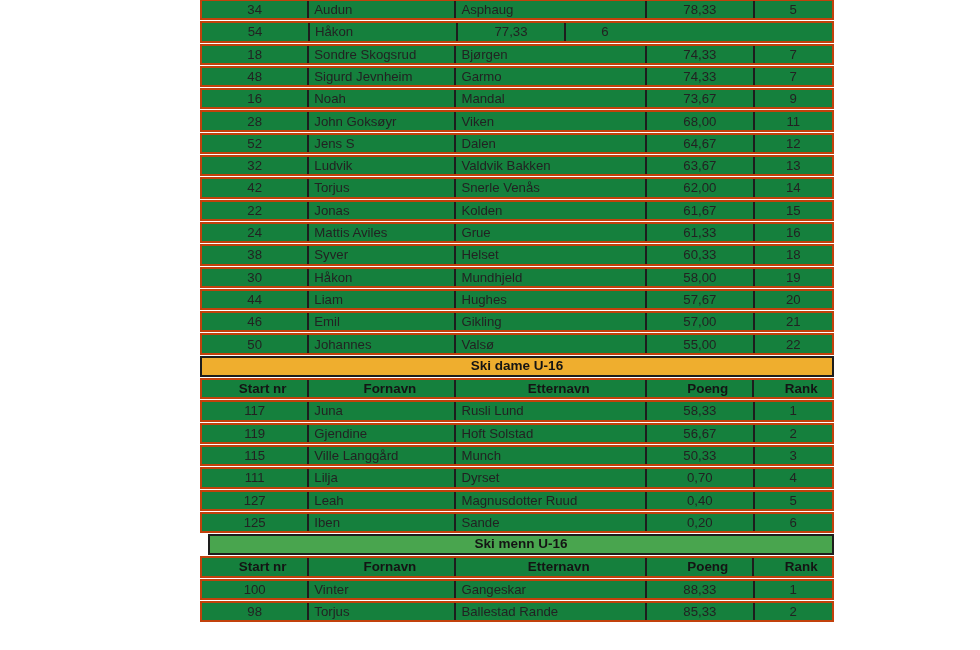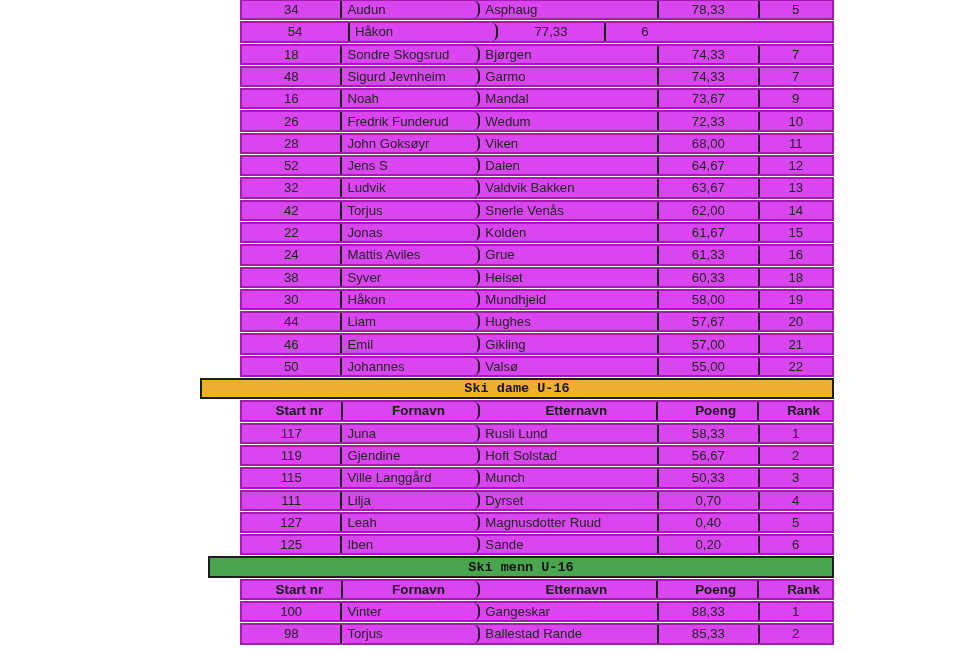--- a/index.html
+++ b/index.html
@@ -7,36 +7,36 @@
     position:relative;width:980px;height:650px;background:#ffffff;overflow:hidden;
     font-family:"Liberation Sans",sans-serif;
   }
   .results-table{
     position:absolute;left:200px;top:-1px;width:634px;
     display:flex;flex-direction:column;gap:1px;
   }
   .band{
     flex:none;height:21.3px;box-sizing:border-box;
     border:2px solid #1d1d1d;
-    display:flex;align-items:center;justify-content:center;
-    font-weight:bold;font-size:13.5px;color:#141414;font-family:Liberation Mono, monospace;
+    display:flex;align-items:flex-start;justify-content:center;
+    font-weight:bold;font-size:13.5px;color:#141414;
   }
   .t-row{
     flex:none;display:flex;height:21.3px;box-sizing:border-box;
-    border:2px solid #a21caf;background:#d946ef;margin-left:40px;
+    border:2px solid #c2410c;background:#15803d;
   }
   .cell{
     box-sizing:border-box;border-right:2px solid #1d1d1d;
     display:flex;align-items:center;
     font-size:13.2px;color:#222222;
     overflow:hidden;white-space:nowrap;line-height:1;
   }
   .cell:last-child{border-right:none;}
   .c0{width:108px;justify-content:center;}
-  .c1{width:148px;padding-left:5px;border-radius:6px;}
+  .c1{width:148px;padding-left:5px;}
   .c2{width:192px;padding-left:5px;}
   .c3{width:108px;justify-content:center;}
   .c4{width:78px;justify-content:center;}
   .t-row.head .cell{
     justify-content:center;padding-left:16px;
     font-weight:bold;color:#141414;font-size:13.4px;
   }
 </style>
 </head>
 <body>
@@ -71,27 +71,20 @@
         <div class="cell c4">7</div>
       </div>
       <div class="t-row">
         <div class="cell c0">16</div>
         <div class="cell c1">Noah</div>
         <div class="cell c2">Mandal</div>
         <div class="cell c3">73,67</div>
         <div class="cell c4">9</div>
       </div>
       <div class="t-row">
-        <div class="cell c0">26</div>
-        <div class="cell c1">Fredrik Funderud</div>
-        <div class="cell c2">Wedum</div>
-        <div class="cell c3">72,33</div>
-        <div class="cell c4">10</div>
-      </div>
-      <div class="t-row">
         <div class="cell c0">28</div>
         <div class="cell c1">John Goksøyr</div>
         <div class="cell c2">Viken</div>
         <div class="cell c3">68,00</div>
         <div class="cell c4">11</div>
       </div>
       <div class="t-row">
         <div class="cell c0">52</div>
         <div class="cell c1">Jens S</div>
         <div class="cell c2">Dalen</div>

